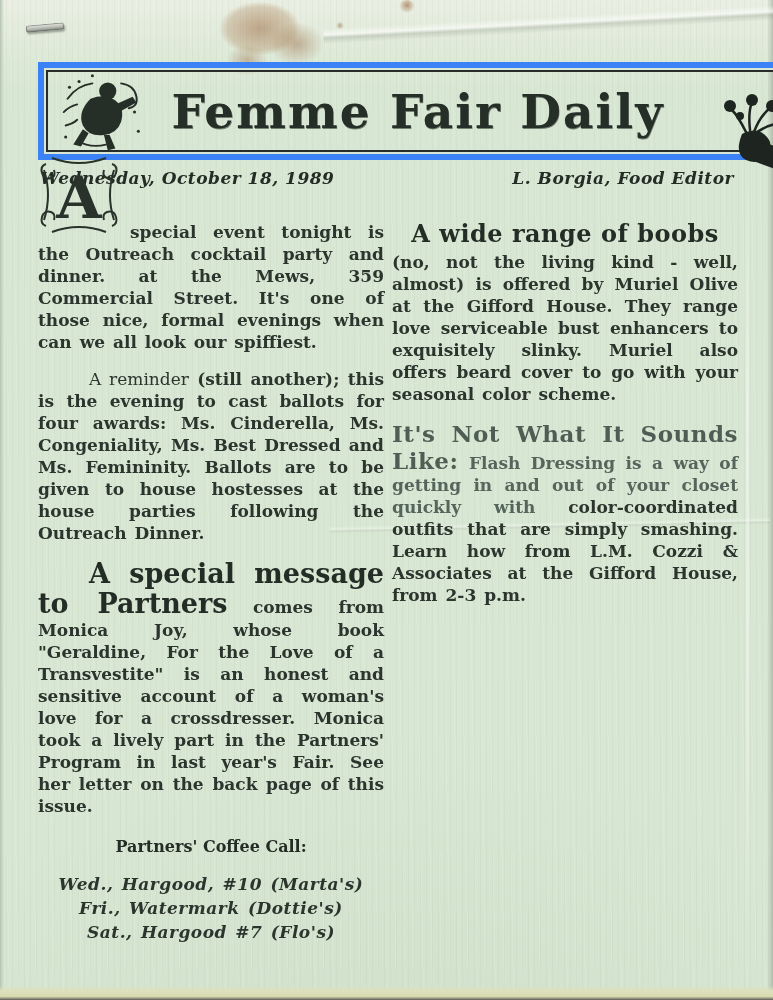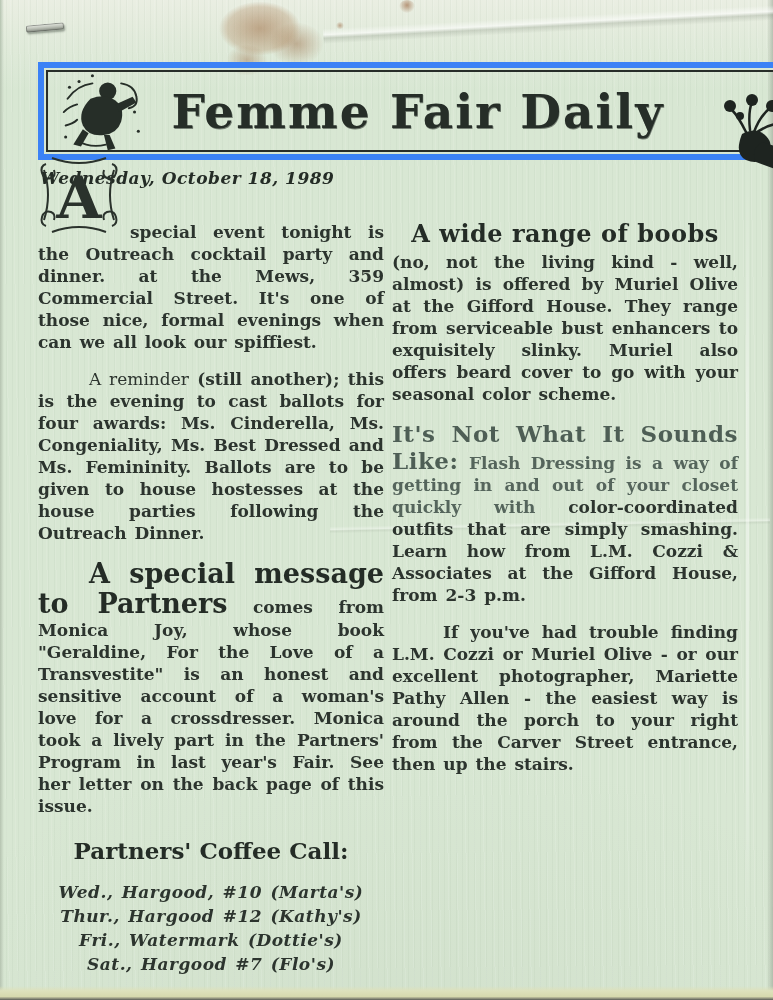--- a/index.html
+++ b/index.html
@@ -83,21 +83,21 @@
 
   .dropcap-wrap {
     display:inline-block; width:82px; height:86px;
     margin:-58px 10px -6px 0; vertical-align:baseline;
   }
   .lead-head    { font-weight:normal; }
   .big-head     { font-size:27px; line-height:30px; font-weight:bold; color:#242c26; }
   .boobs-head   { font-size:24px; line-height:28px; font-weight:bold; text-align:center; color:#242c26; margin:10px 0 3px 0; letter-spacing:0.5px; }
   .flash-head   { font-size:23px; line-height:27px; font-weight:bold; color:#4e5e55; letter-spacing:0.5px; }
   .flash-faded  { color:#55655c;margin-top:36px; }
-  .coffee-head  { font-size:23px; font-weight:bold; text-align:center; margin:20px 0 16px 0; color:#242c26; }
+  .coffee-head  { font-size:16px; font-weight:bold; text-align:center; margin:20px 0 16px 0; color:#242c26; }
   .schedule     { text-align:center; font-style:italic; font-weight:bold; font-size:16.5px; }
   .sched-line   { line-height:24px; letter-spacing:0.5px;text-align:center; }
 </style>
 </head>
 <body>
 
 <div class="texture"></div>
 <div class="edge-left"></div>
 <div class="edge-right"></div>
 <div class="edge-bottom"></div>
@@ -145,20 +145,21 @@
         <circle cx="28" cy="24" r="4"></circle>
       <path d="M30,42 q14,-8 24,2 q8,8 2,18 q-8,12 -22,6 q-12,-6 -4,-26 z"></path>
       <path d="M50,50 l44,14 l-6,22 l-44,-16 q-6,-12 6,-20 z"></path>
       <path d="M88,52 l16,6 l-4,30 l-16,-4 z"></path>
     </g>
   </svg>
 </div>
 
 <div class="dateline">
   <span>Wednesday, October 18, 1989</span>
+  <span>L. Borgia, Food Editor</span>
 </div>
 
 <div class="columns">
 
   <div class="col">
     <p class="mb">
       <span class="dropcap-wrap"><svg viewBox="0 0 82 86" width="82" height="86">
           <g stroke="#2a322c" fill="none" stroke-width="2">
             <path d="M8,12 q-6,2 -4,9 q2,7 9,5 q5,-2 3,-8"></path>
             <path d="M74,12 q6,2 4,9 q-2,7 -9,5 q-5,-2 -3,-8"></path>
@@ -175,31 +176,29 @@
     </p>
 
     <p class="indent mb">
       <span class="big-head">A special message to Partners</span><span> comes from Monica Joy, whose book "Geraldine, For the Love of a Transvestite" is an honest and sensitive account of a woman's love for a crossdresser. Monica took a lively part in the Partners' Program in last year's Fair. See her letter on the back page of this issue.</span>
     </p>
 
     <div class="coffee-head">Partners' Coffee Call:</div>
 
     <div class="schedule">
       <div class="sched-line">Wed., Hargood, #10 (Marta's)</div>
-      <div class="sched-line">Thur., Hargood #12 (Kathy's)</div>
       <div class="sched-line">Fri., Watermark (Dottie's)</div>
       <div class="sched-line">Sat., Hargood #7 (Flo's)</div>
     </div>
   </div>
 
   <div class="col">
     <div class="boobs-head">A wide range of boobs</div>
-    <p class="mb">(no, not the living kind - well, almost) is offered by Muriel Olive at the Gifford House. They range from serviceable bust enhancers to exquisitely slinky. Muriel also offers beard cover to go with your seasonal color scheme.</p>
+    <p class="mb">(no, not the living kind - well, almost) is offered by Muriel Olive at the Gifford House. They range love serviceable bust enhancers to exquisitely slinky. Muriel also offers beard cover to go with your seasonal color scheme.</p>
 
     <p class="mb">
       <span class="flash-head">It's Not What It Sounds Like:</span><span class="flash-faded"> Flash Dressing is a way of getting in and out of your closet quickly with</span><span> color-coordinated outfits that are simply smashing. Learn how from L.M. Cozzi &amp; Associates at the Gifford House, from 2-3 p.m.</span>
     </p>
 
 
-    <p class="indent">If you've had trouble finding L.M. Cozzi or Muriel Olive - or our excellent photographer, Mariette Pathy Allen - the easiest way is around the porch to your right from the Carver Street entrance, then up the stairs.</p>
   </div>
 
 </div>
 
 </body></html>

